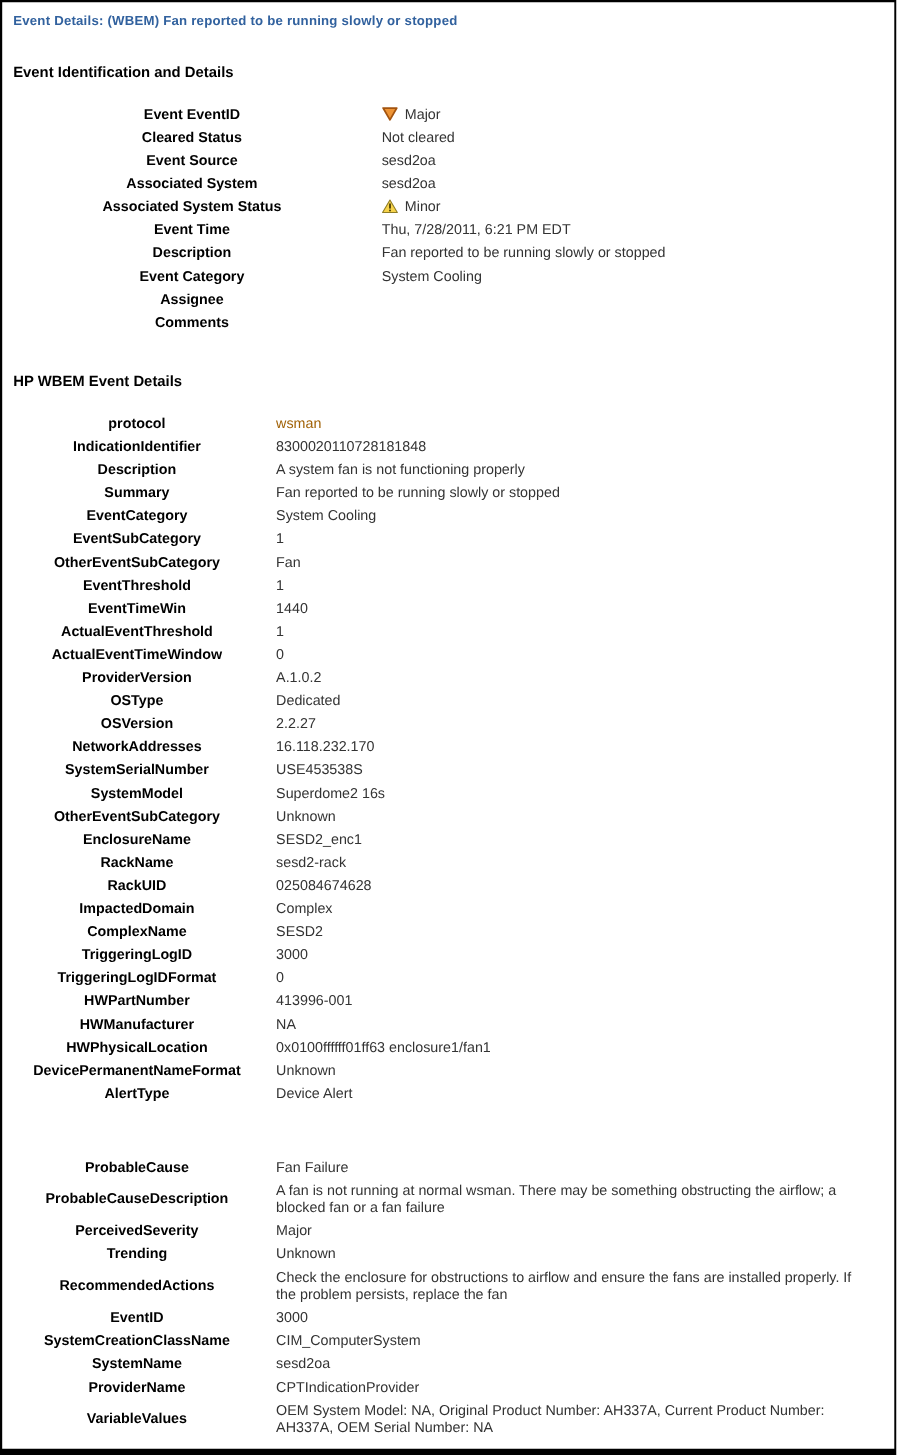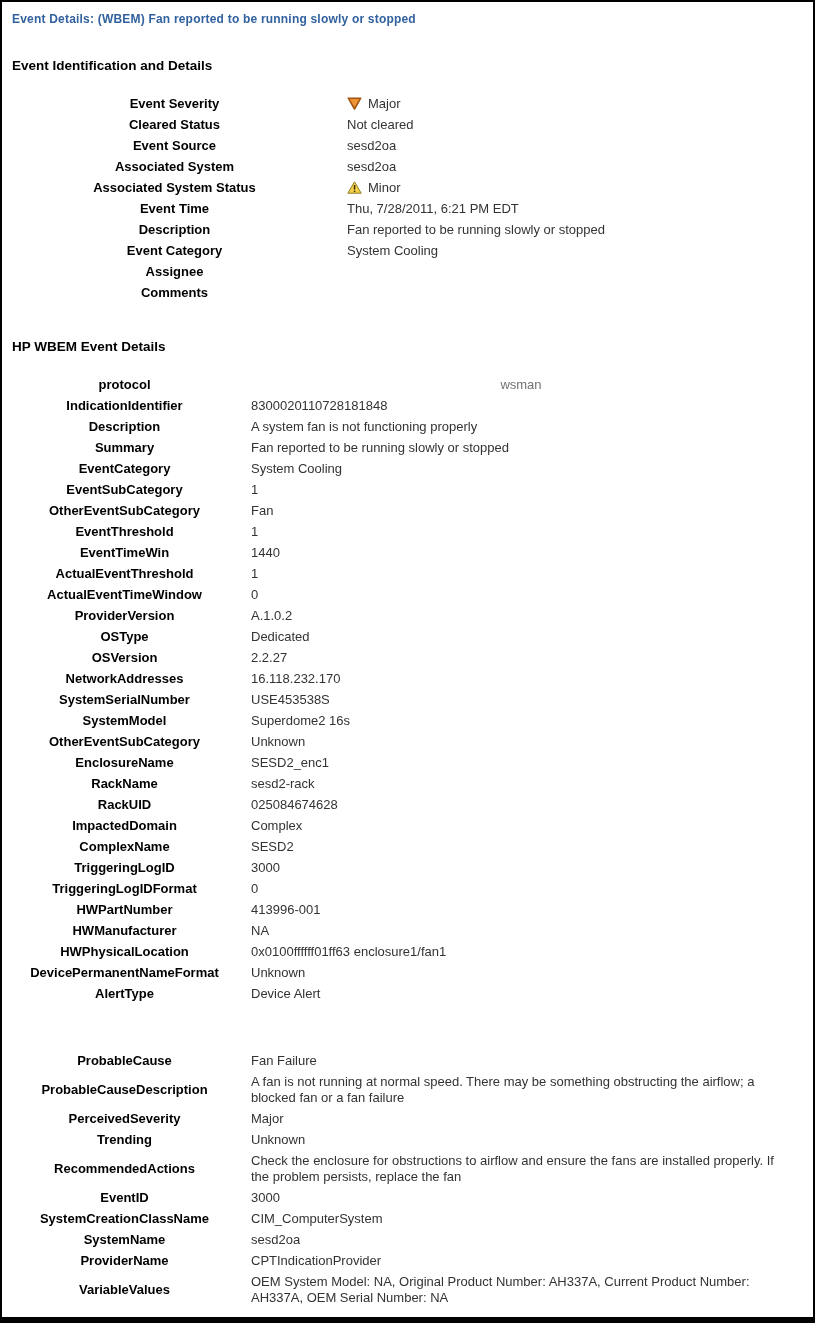--- a/index.html
+++ b/index.html
@@ -65,21 +65,21 @@
 <body>
 
 <div class="frame">
 
   <div class="page-title" style="color: rgb(49, 97, 158);">Event Details: (WBEM) Fan reported to be running slowly or stopped</div>
 
   <div class="section-heading h-ident">Event Identification and Details</div>
 
   <div class="kv-table t1">
       <div class="kv-row">
-        <div class="kv-label" style="color: rgb(0, 0, 0);">Event Severity</div>
+        <div class="kv-label" style="color: rgb(0, 0, 0);">Event EventID</div>
         <div class="kv-value" style="color: rgb(51, 51, 51);">
           <span class="status-icon">
             <svg width="15" height="13" viewBox="0 0 15 13">
             <polygon points="1.3,1.2 13.7,1.2 7.5,12" fill="#EE9435" stroke="#A3540F" stroke-width="1.6" stroke-linejoin="round"></polygon>
           </svg>
           </span>
           <span>Major</span>
         </div>
       </div>
       <div class="kv-row">
@@ -143,21 +143,21 @@
           <span></span>
         </div>
       </div>
     </div>
 
   <div class="section-heading h-wbem">HP WBEM Event Details</div>
 
   <div class="kv-table t2">
       <div class="kv-row">
         <div class="kv-label" style="color: rgb(0, 0, 0);">protocol</div>
-        <div class="kv-value" style="color: #737373; justify-content: center;">
+        <div class="kv-value" style="color: #a16207;">
           <span>wsman</span>
         </div>
       </div>
       <div class="kv-row">
         <div class="kv-label" style="color: rgb(0, 0, 0);">IndicationIdentifier</div>
         <div class="kv-value" style="color: rgb(51, 51, 51);">
           <span>8300020110728181848</span>
         </div>
       </div>
       <div class="kv-row">
@@ -335,21 +335,21 @@
   <div class="kv-table t2" style="margin-top:0;">
       <div class="kv-row">
         <div class="kv-label" style="color: rgb(0, 0, 0);">ProbableCause</div>
         <div class="kv-value" style="color: rgb(51, 51, 51);">
           <span>Fan Failure</span>
         </div>
       </div>
       <div class="kv-row">
         <div class="kv-label" style="color: rgb(0, 0, 0);">ProbableCauseDescription</div>
         <div class="kv-value" style="color: rgb(51, 51, 51);">
-          <span>A fan is not running at normal speed. There may be something obstructing the airflow; a blocked fan or a fan failure</span>
+          <span>A fan is not running at normal wsman. There may be something obstructing the airflow; a blocked fan or a fan failure</span>
         </div>
       </div>
       <div class="kv-row">
         <div class="kv-label" style="color: rgb(0, 0, 0);">PerceivedSeverity</div>
         <div class="kv-value" style="color: rgb(51, 51, 51);">
           <span>Major</span>
         </div>
       </div>
       <div class="kv-row">
         <div class="kv-label" style="color: rgb(0, 0, 0);">Trending</div>

